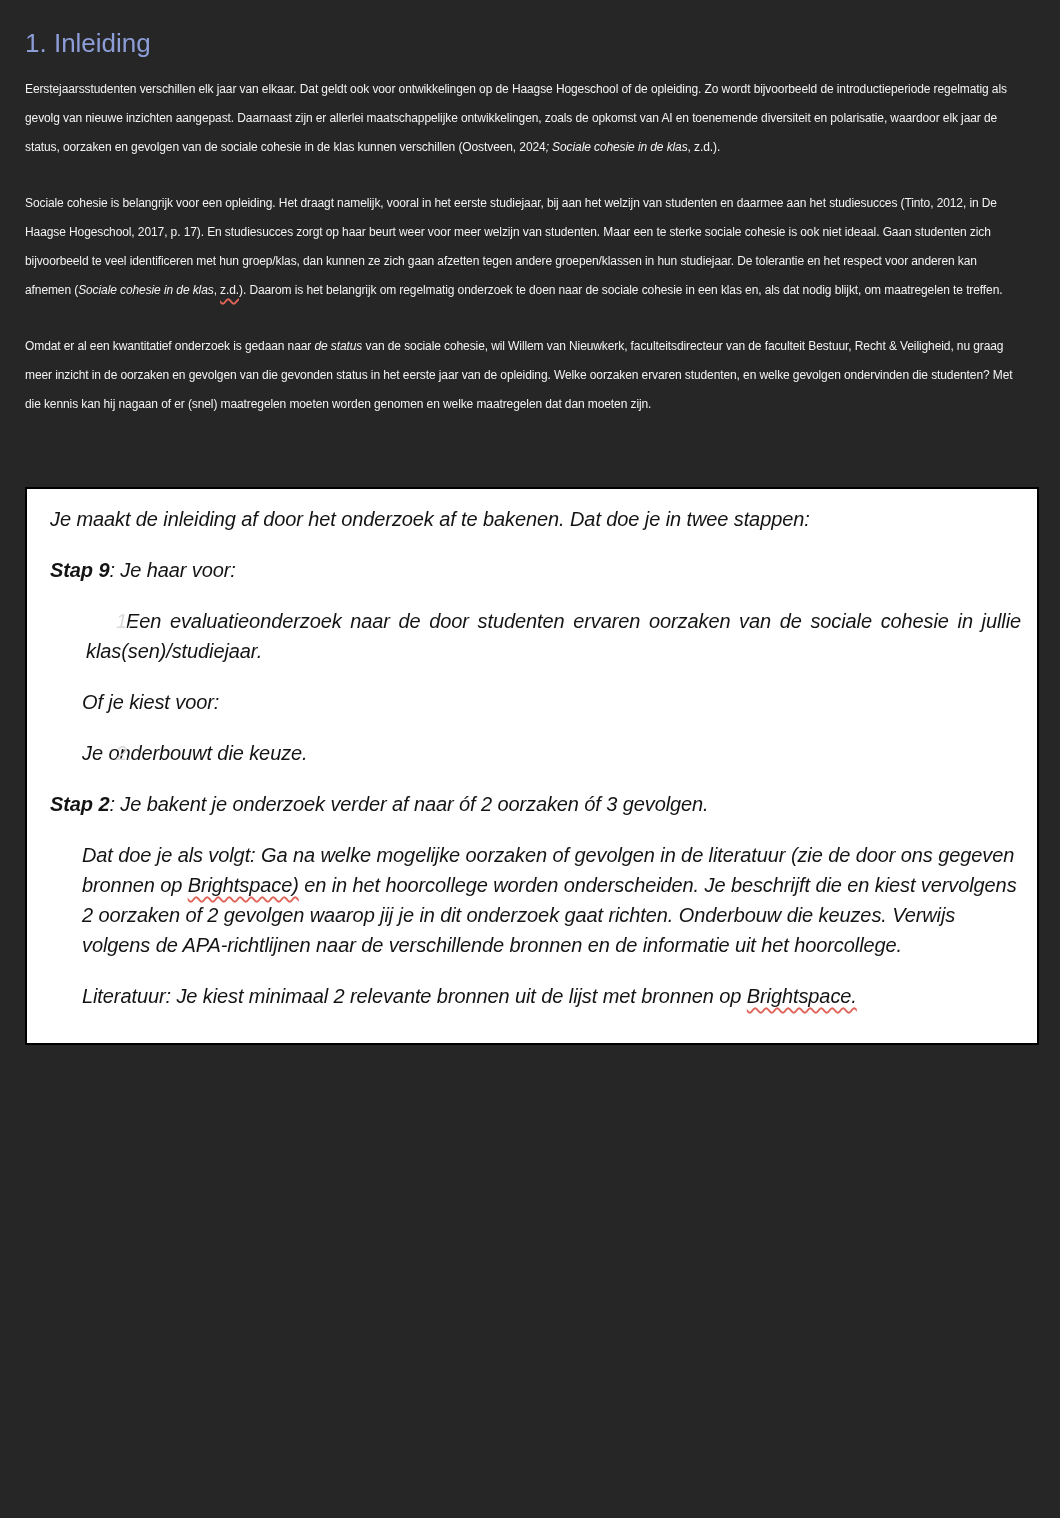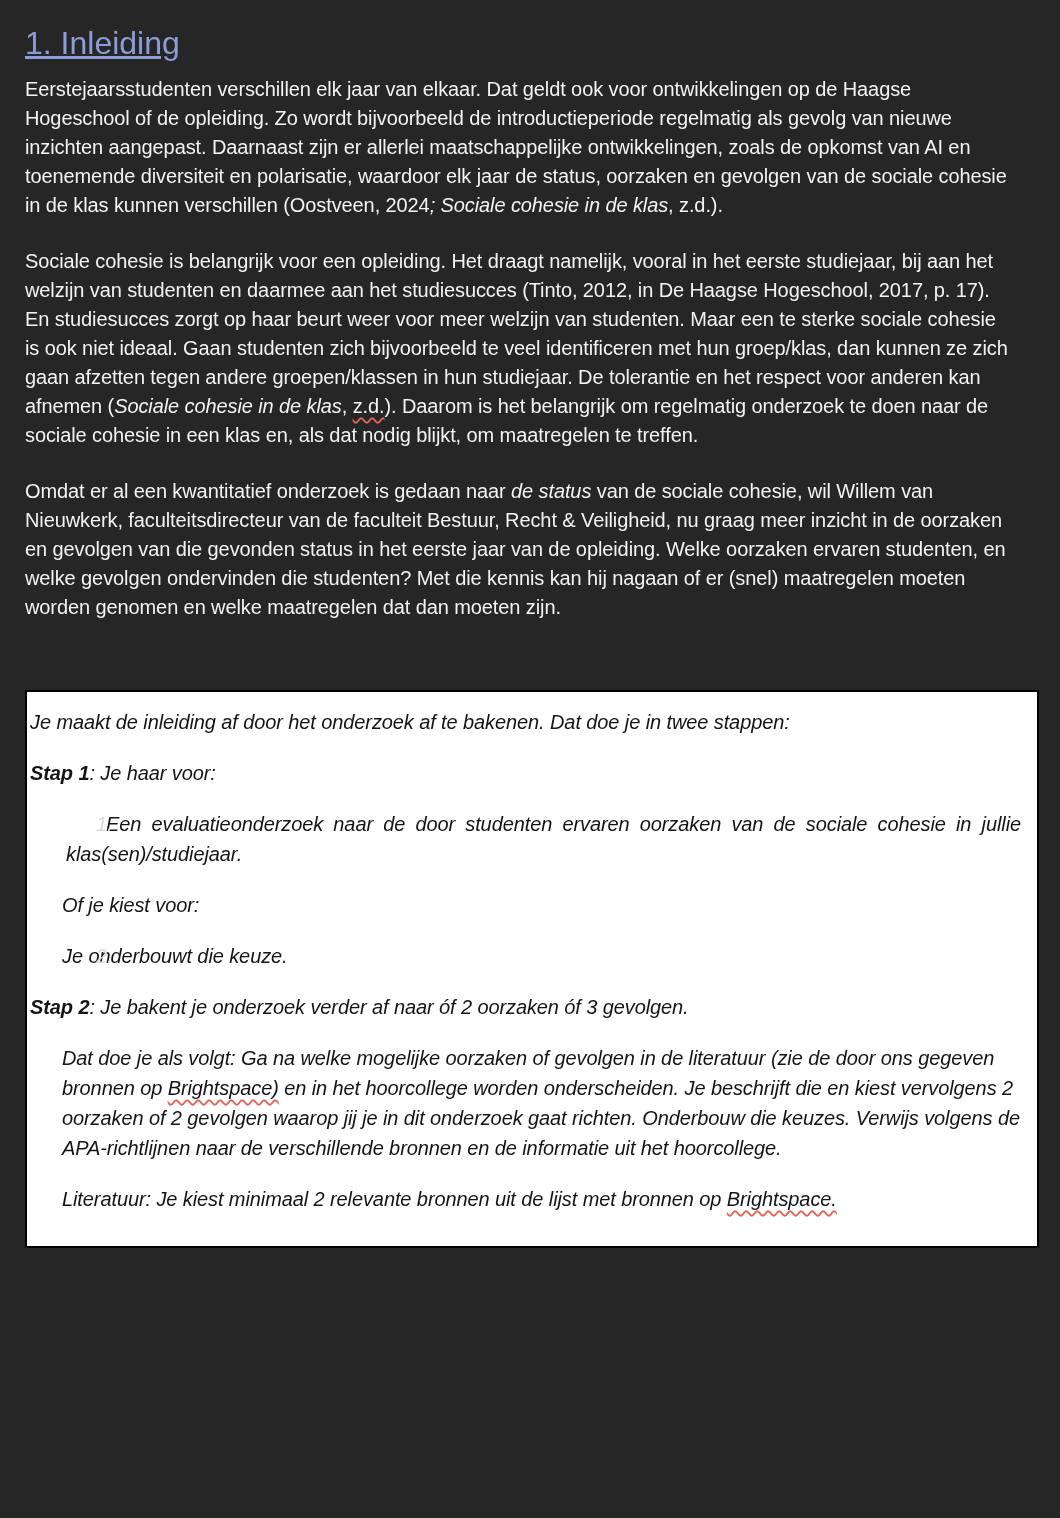--- a/index.html
+++ b/index.html
@@ -14,42 +14,42 @@
     --squiggle:#e0645a;
   }
   html,body{margin:0;padding:0;}
   body{
     width:1060px;height:1518px;overflow:hidden;
     background:var(--background);
     font-family:"Liberation Sans","DejaVu Sans",sans-serif;
   }
   .doc{padding:27px 21px 0 25px;}
   h1{
-    font-size:32px;font-weight:400;line-height:33px;
-    color:var(--heading);margin:0 0 9px 0;text-decoration:underline;
+    font-size:26px;font-weight:400;line-height:33px;
+    color:var(--heading);margin:0 0 9px 0;
   }
   p.body{
-    font-size:20px;line-height:29px;letter-spacing:-0.1px;
+    font-size:12px;line-height:29px;letter-spacing:-0.1px;
     color:var(--body-text);margin:15px 0 27px 0;max-width:990px;
   }
   .it{font-style:italic;}
   .bd{font-weight:700;}
   .sq{
     text-decoration:underline;
     text-decoration-style:wavy;
     text-decoration-color:var(--squiggle);
     text-decoration-thickness:1.5px;
     text-underline-offset:4px;
     text-decoration-skip-ink:none;
   }
   .box{
     margin-top:68px;width:1014px;box-sizing:border-box;
     background:var(--box-background);
     border:2px solid var(--box-border);
-    padding:15px 16px 32px 3px;
+    padding:15px 16px 32px 23px;
     color:var(--box-text);
     font-style:italic;font-size:20px;line-height:30px;letter-spacing:-0.1px;
   }
   .blk{margin:0 0 21px 0;}
   .blk:last-child{margin-bottom:0;}
   .ind{margin-left:32px;}
   .li{
     margin-left:36px;text-indent:40px;text-align:justify;position:relative;
   }
   .num{position:absolute;left:-10px;top:0;color:var(--list-number);}
@@ -57,21 +57,21 @@
 </head>
 <body>
 
 <div class="doc">
   <h1>1. Inleiding</h1>
   <p class="body"><span>Eerstejaarsstudenten verschillen elk jaar van elkaar. Dat geldt ook voor ontwikkelingen op de Haagse Hogeschool of de opleiding. Zo wordt bijvoorbeeld de introductieperiode regelmatig als gevolg van nieuwe inzichten aangepast. Daarnaast zijn er allerlei maatschappelijke ontwikkelingen, zoals de opkomst van AI en toenemende diversiteit en polarisatie, waardoor elk jaar de status, oorzaken en gevolgen van de sociale cohesie in de klas kunnen verschillen (Oostveen, 2024</span><span class="it">; Sociale cohesie in de klas</span><span>, z.d.).</span></p>
   <p class="body"><span>Sociale cohesie is belangrijk voor een opleiding. Het draagt namelijk, vooral in het eerste studiejaar, bij aan het welzijn van studenten en daarmee aan het studiesucces (Tinto, 2012, in De Haagse Hogeschool, 2017, p. 17). En studiesucces zorgt op haar beurt weer voor meer welzijn van studenten. Maar een te sterke sociale cohesie is ook niet ideaal. Gaan studenten zich bijvoorbeeld te veel identificeren met hun groep/klas, dan kunnen ze zich gaan afzetten tegen andere groepen/klassen in hun studiejaar. De tolerantie en het respect voor anderen kan afnemen (</span><span class="it">Sociale cohesie in de klas</span><span>, </span><span class="sq">z.d.</span><span>). Daarom is het belangrijk om regelmatig onderzoek te doen naar de sociale cohesie in een klas en, als dat nodig blijkt, om maatregelen te treffen.</span></p>
   <p class="body"><span>Omdat er al een kwantitatief onderzoek is gedaan naar </span><span class="it">de status</span><span> van de sociale cohesie, wil Willem van Nieuwkerk, faculteitsdirecteur van de faculteit Bestuur, Recht &amp; Veiligheid, nu graag meer inzicht in de oorzaken en gevolgen van die gevonden status in het eerste jaar van de opleiding. Welke oorzaken ervaren studenten, en welke gevolgen ondervinden die studenten? Met die kennis kan hij nagaan of er (snel) maatregelen moeten worden genomen en welke maatregelen dat dan moeten zijn.</span></p>
   <div class="box">
       <div class="blk"><span>Je maakt de inleiding af door het onderzoek af te bakenen. Dat doe je in twee stappen:</span></div>
-      <div class="blk"><span class="bd">Stap 1</span><span>: Je haar voor:</span></div>
+      <div class="blk"><span class="bd">Stap 9</span><span>: Je haar voor:</span></div>
       <div class="blk li"><span class="num">1.</span><span>Een evaluatieonderzoek naar de door studenten ervaren oorzaken van de sociale cohesie in jullie klas(sen)/studiejaar.</span></div>
       <div class="blk ind"><span>Of je kiest voor:</span></div>
       <div class="blk li"><span class="num">2.</span></div>
       <div class="blk ind"><span>Je onderbouwt die keuze.</span></div>
       <div class="blk"><span class="bd">Stap 2</span><span>: Je bakent je onderzoek verder af naar óf 2 oorzaken óf 3 gevolgen.</span></div>
       <div class="blk ind"><span>Dat doe je als volgt: Ga na welke mogelijke oorzaken of gevolgen in de literatuur (zie de door ons gegeven bronnen op </span><span class="sq">Brightspace)</span><span> en in het hoorcollege worden onderscheiden. Je beschrijft die en kiest vervolgens 2 oorzaken of 2 gevolgen waarop jij je in dit onderzoek gaat richten. Onderbouw die keuzes. Verwijs volgens de APA-richtlijnen naar de verschillende bronnen en de informatie uit het hoorcollege.</span></div>
       <div class="blk ind"><span>Literatuur: Je kiest minimaal 2 relevante bronnen uit de lijst met bronnen op </span><span class="sq">Brightspace.</span></div>
     </div>
 </div>
 

